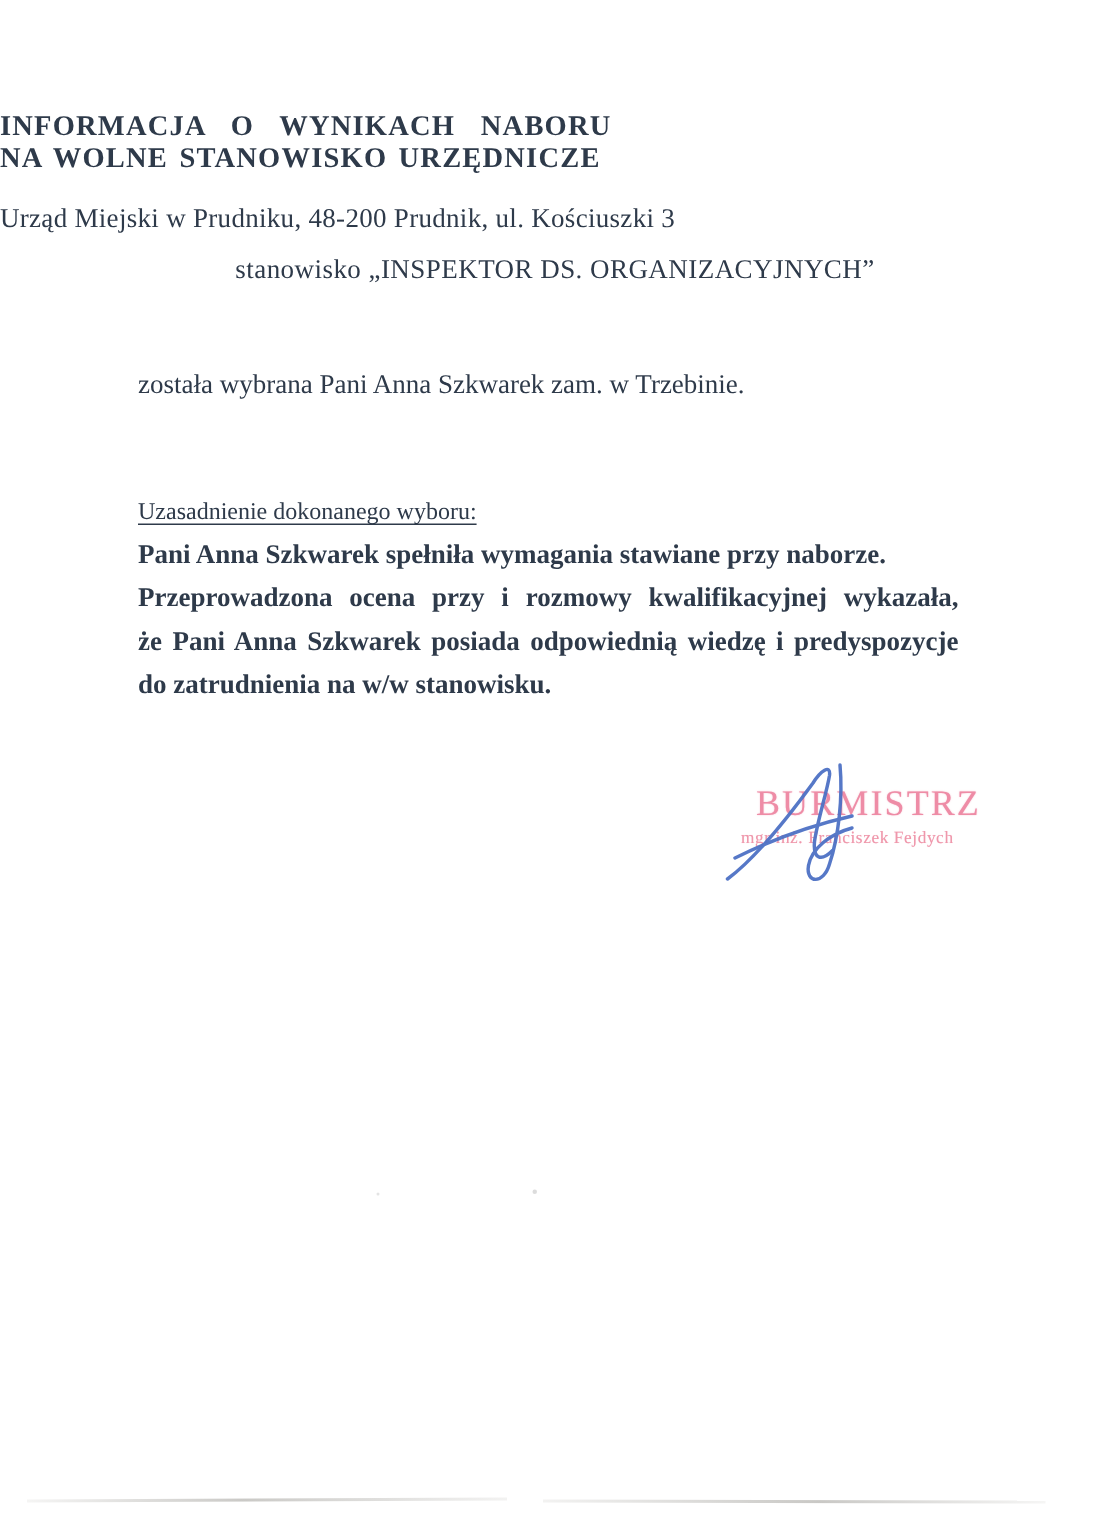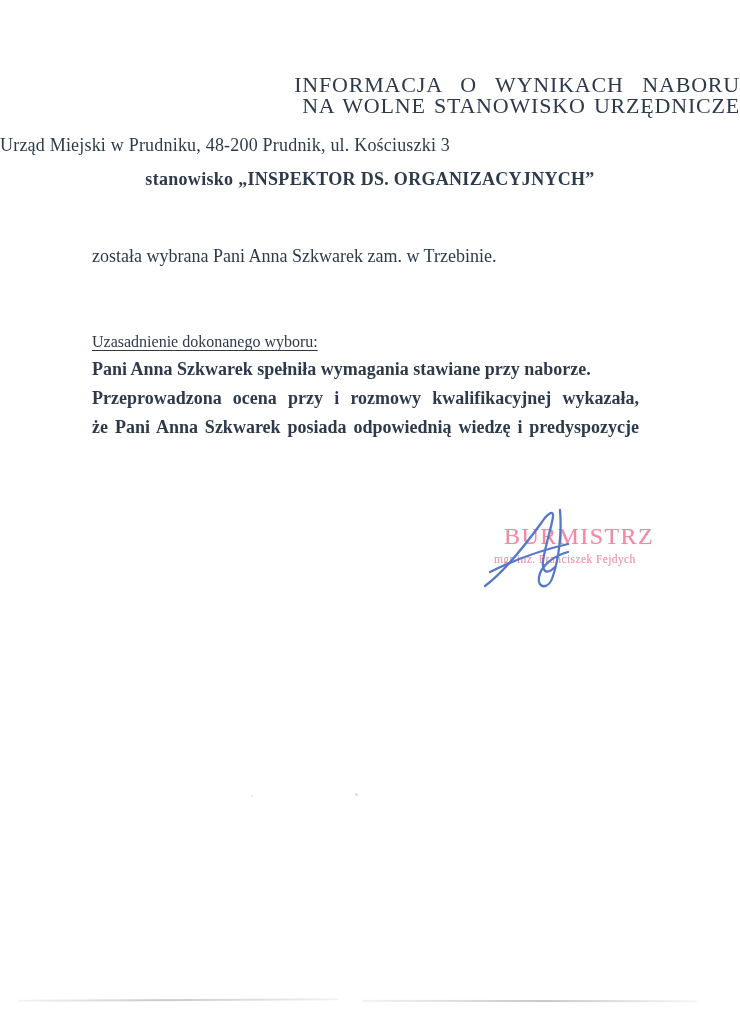--- a/index.html
+++ b/index.html
@@ -14,40 +14,40 @@
     background: #ffffff;
     overflow: hidden;
     font-family: "Liberation Serif", "DejaVu Serif", serif;
     color: #2e3a4a;
   }
   .abs { position: absolute; }
 
   
   .title-block {
     top: 74px; left: 0; width: 740px;
-    text-align: right;
-    font-weight: normal;
-    font-size: 22px;
+    text-align: left;
+    font-weight: bold;
+    font-size: 19px;
     line-height: 21px;
     letter-spacing: 0.8px;
   }
   .title-line1 { white-space: pre-wrap; word-spacing: 3px; }
   .title-line2 { word-spacing: 2px; }
 
   .address-line {
     top: 133px; left: 0; width: 640px;
     text-align: left;
     font-size: 18px;
     line-height: 24px;
     letter-spacing: 0.2px;
   }
   .position-line {
     top: 167px; left: 0; width: 740px;
     text-align: center;
-    font-weight: bold;
+    font-weight: normal;
     font-size: 18px;
     line-height: 24px;
     letter-spacing: 0.3px;
   }
 
   
   .intro-par {
     top: 242px; left: 92px; width: 547px;
     font-size: 18px;
     line-height: 29px;
@@ -131,20 +131,21 @@
   <div class="abs intro-par">
     <div>została wybrana Pani Anna Szkwarek zam. w Trzebinie.</div>
   </div>
 
   <div class="abs just-heading">Uzasadnienie dokonanego wyboru:</div>
 
   <div class="abs just-par">
     <div>Pani Anna Szkwarek spełniła wymagania stawiane przy naborze.</div>
     <div class="line-stretch">Przeprowadzona ocena przy i rozmowy kwalifikacyjnej wykazała,</div>
     <div class="line-stretch">że Pani Anna Szkwarek posiada odpowiednią wiedzę i predyspozycje</div>
+    <div>do zatrudnienia na w/w stanowisku.</div>
   </div>
 
   <div class="abs stamp-title">BURMISTRZ</div>
   <div class="abs stamp-name">mgr inż. Franciszek Fejdych</div>
 
   <svg class="abs signature-svg" viewBox="0 0 108 98" xmlns="http://www.w3.org/2000/svg">
     <g fill="none" stroke="#4e71c5" stroke-width="2.3" stroke-linecap="round" opacity="0.95">
       <path d="M 9 88 C 28 74, 50 46, 66 24 C 71 16, 78 11, 77 19 C 75 31, 69 49, 67 63 C 66 74, 71 77, 79 69"></path>
       <path d="M 84 12 C 86 34, 83 60, 77 78 C 73 92, 61 91, 63 79 C 65 68, 77 58, 92 54"></path>
       <path d="M 14 74 C 38 62, 66 52, 92 46"></path>

